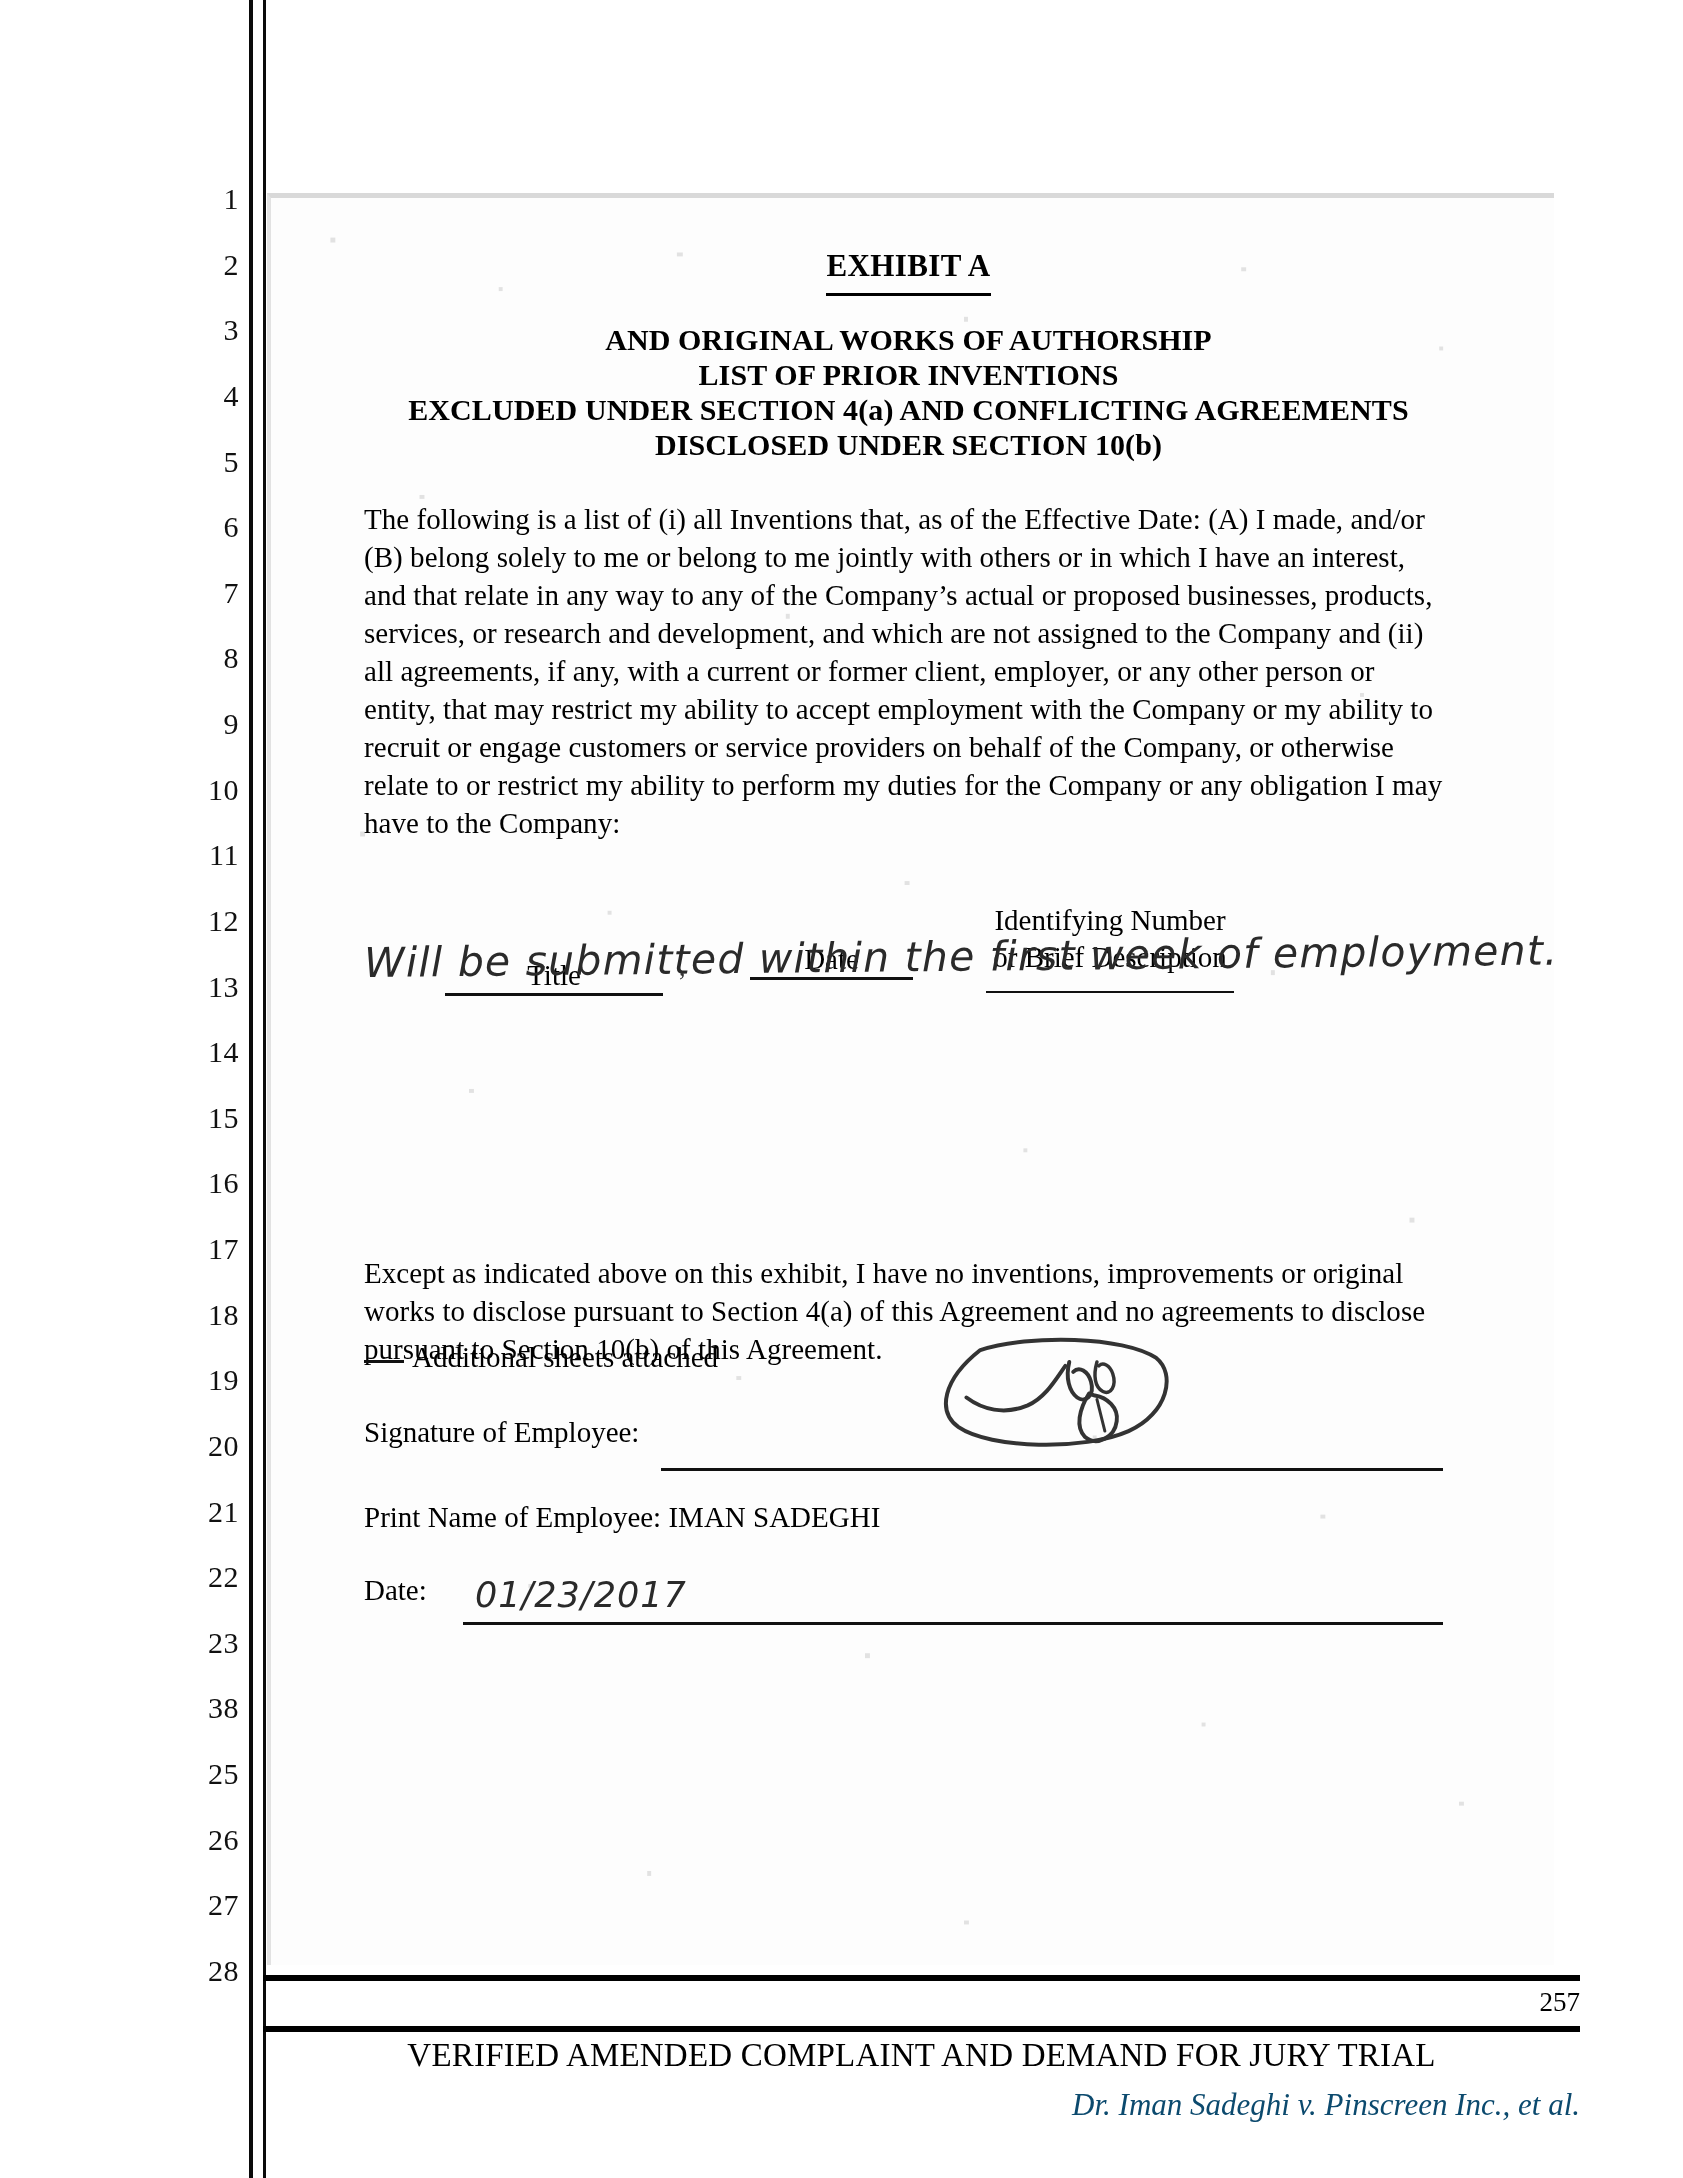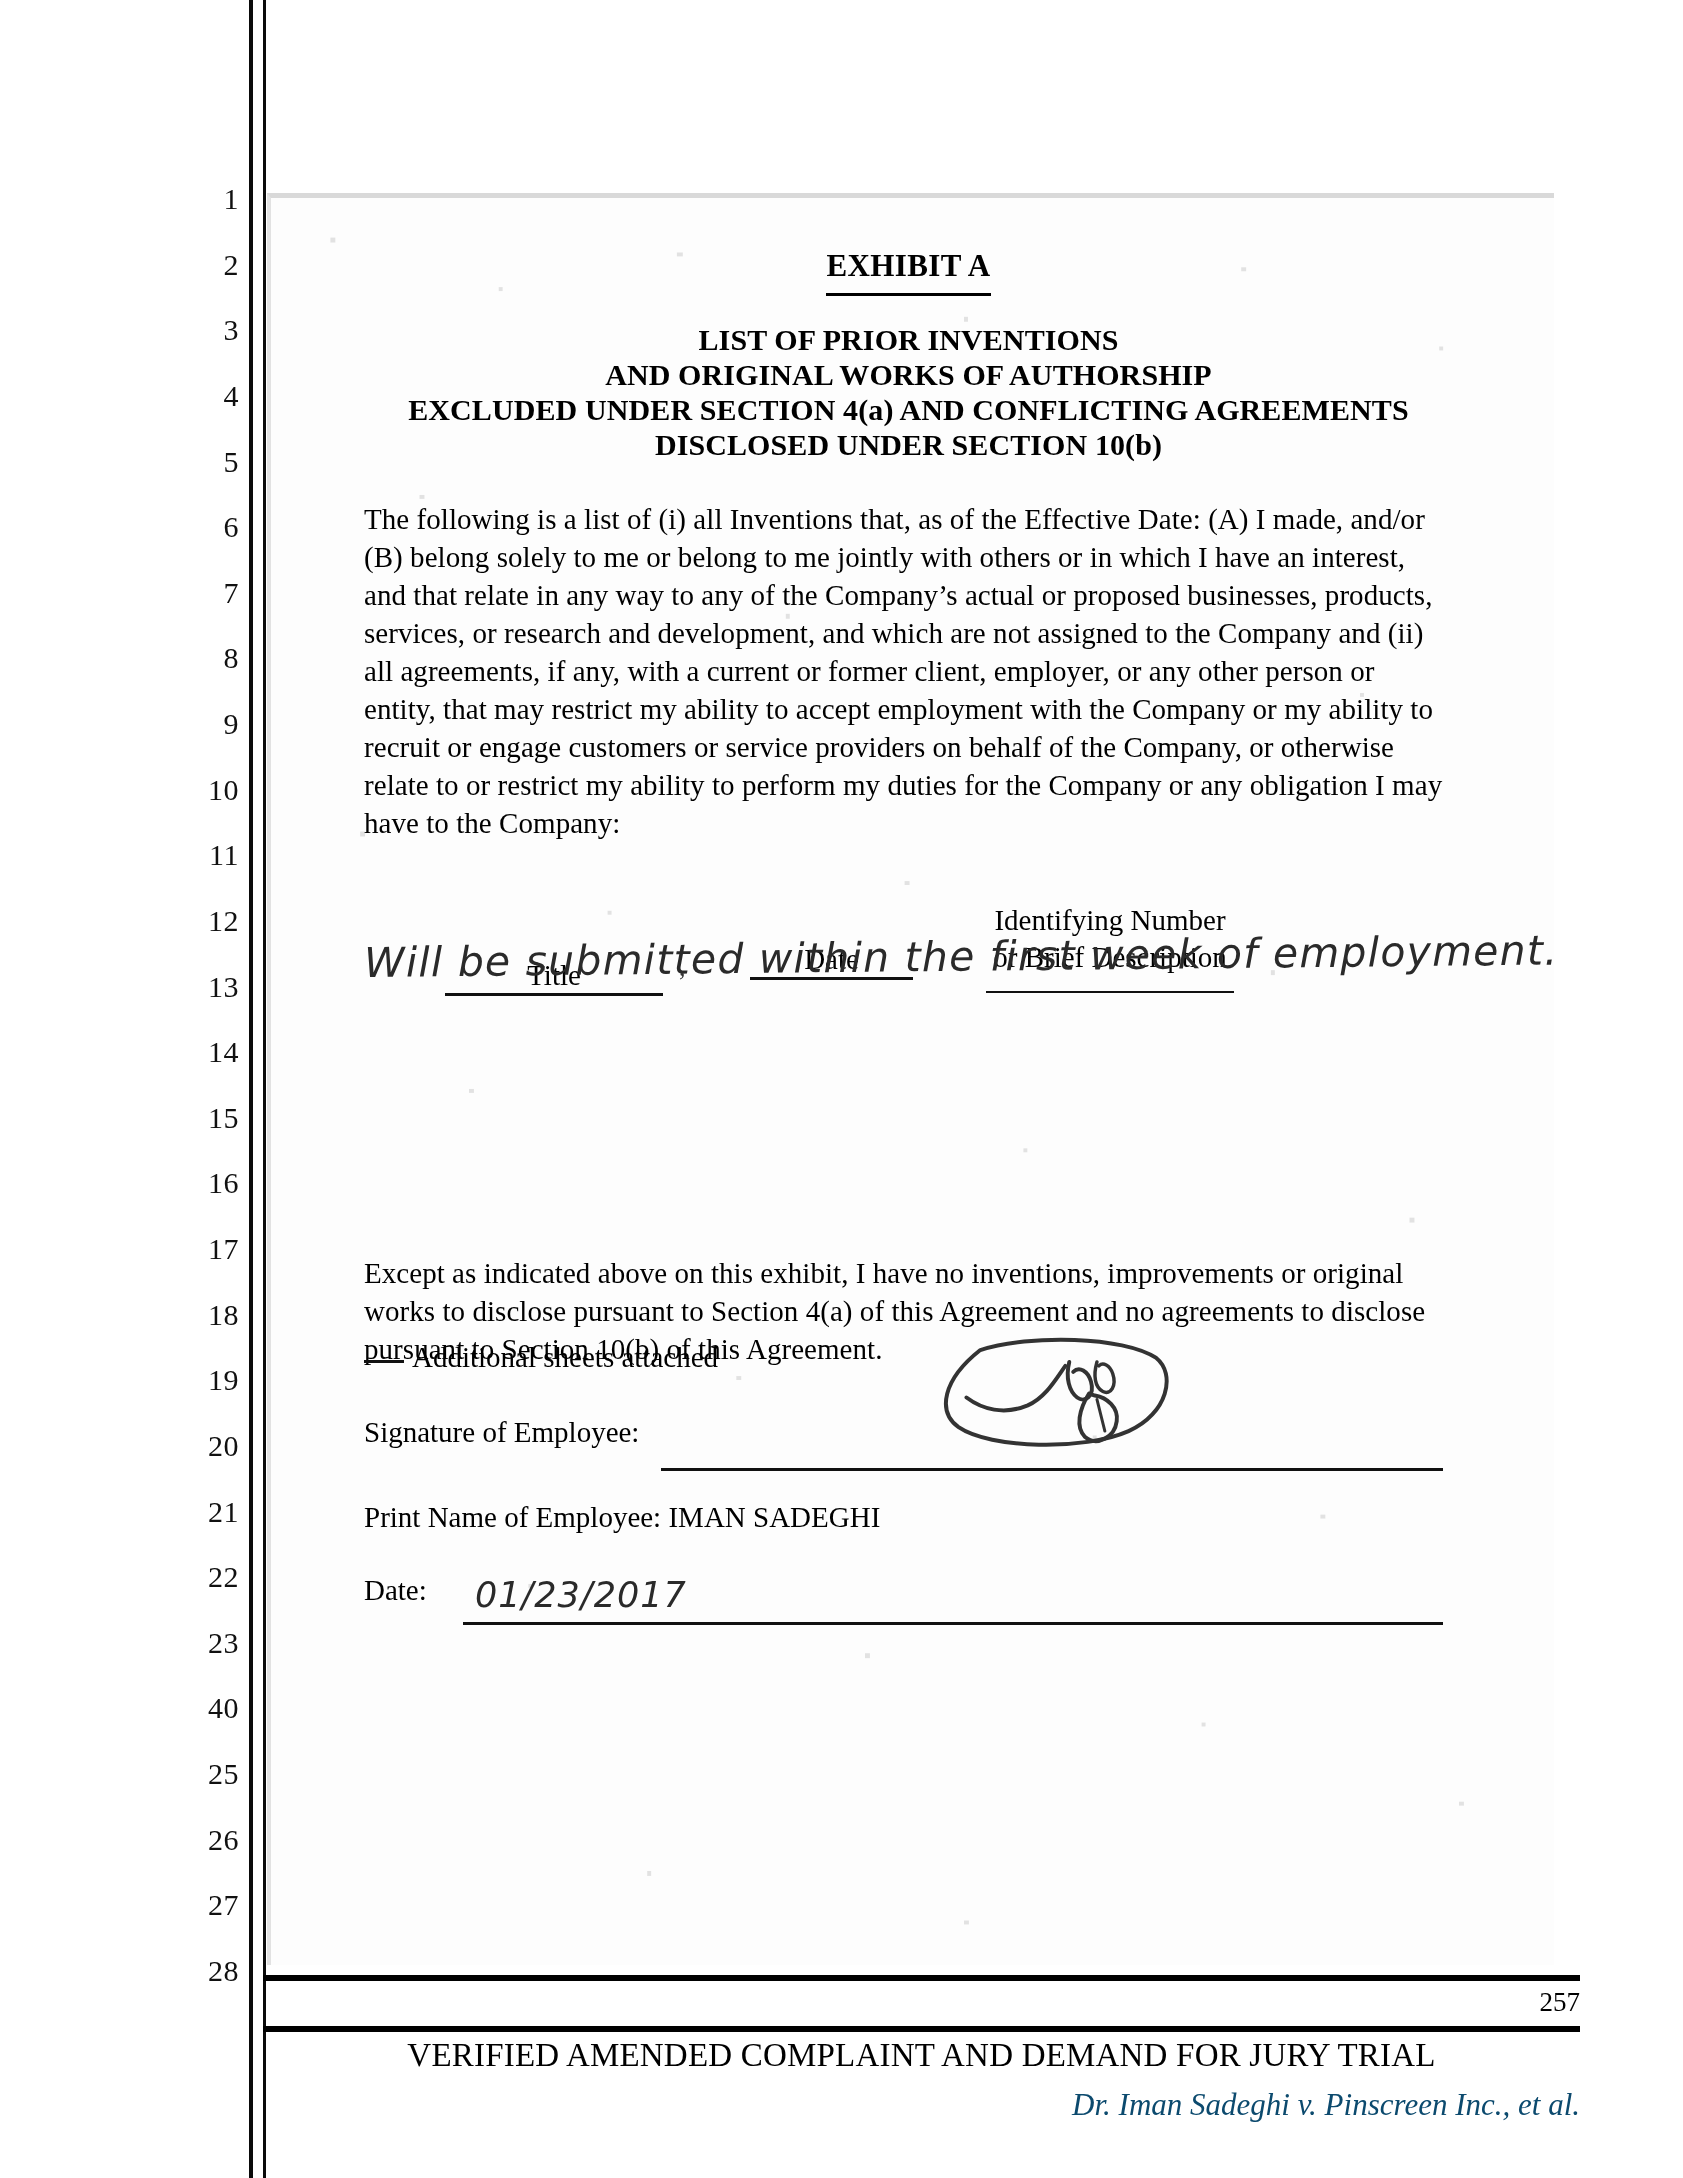--- a/index.html
+++ b/index.html
@@ -353,36 +353,36 @@
     <span class="ln">14</span>
     <span class="ln">15</span>
     <span class="ln">16</span>
     <span class="ln">17</span>
     <span class="ln">18</span>
     <span class="ln">19</span>
     <span class="ln">20</span>
     <span class="ln">21</span>
     <span class="ln">22</span>
     <span class="ln">23</span>
-    <span class="ln">40</span>
+    <span class="ln">38</span>
     <span class="ln">25</span>
     <span class="ln">26</span>
     <span class="ln">27</span>
     <span class="ln">28</span>
   </div>
 
   <div id="doc">
 
     <div class="exhibit-title">
       <span>EXHIBIT A</span>
     </div>
 
     <div class="heading-block">
+      <div>AND ORIGINAL WORKS OF AUTHORSHIP</div>
       <div>LIST OF PRIOR INVENTIONS</div>
-      <div>AND ORIGINAL WORKS OF AUTHORSHIP</div>
       <div>EXCLUDED UNDER SECTION 4(a) AND CONFLICTING AGREEMENTS</div>
       <div>DISCLOSED UNDER SECTION 10(b)</div>
     </div>
 
     <p class="body-para">The following is a list of (i) all Inventions that, as of the Effective Date:  (A) I made, and/or (B) belong solely to me or belong to me jointly with others or in which I have an interest, and that relate in any way to any of the Company’s actual or proposed businesses, products, services, or research and development, and which are not assigned to the Company and (ii) all agreements, if any, with a current or former client, employer, or any other person or entity, that may restrict my ability to accept employment with the Company or my ability to recruit or engage customers or service providers on behalf of the Company, or otherwise relate to or restrict my ability to perform my duties for the Company or any obligation I may have to the Company:</p>
 
     <div id="table-head">
       <div class="col-title">Title</div>
       <div class="col-comma">,</div>
       <div class="col-date">Date</div>

